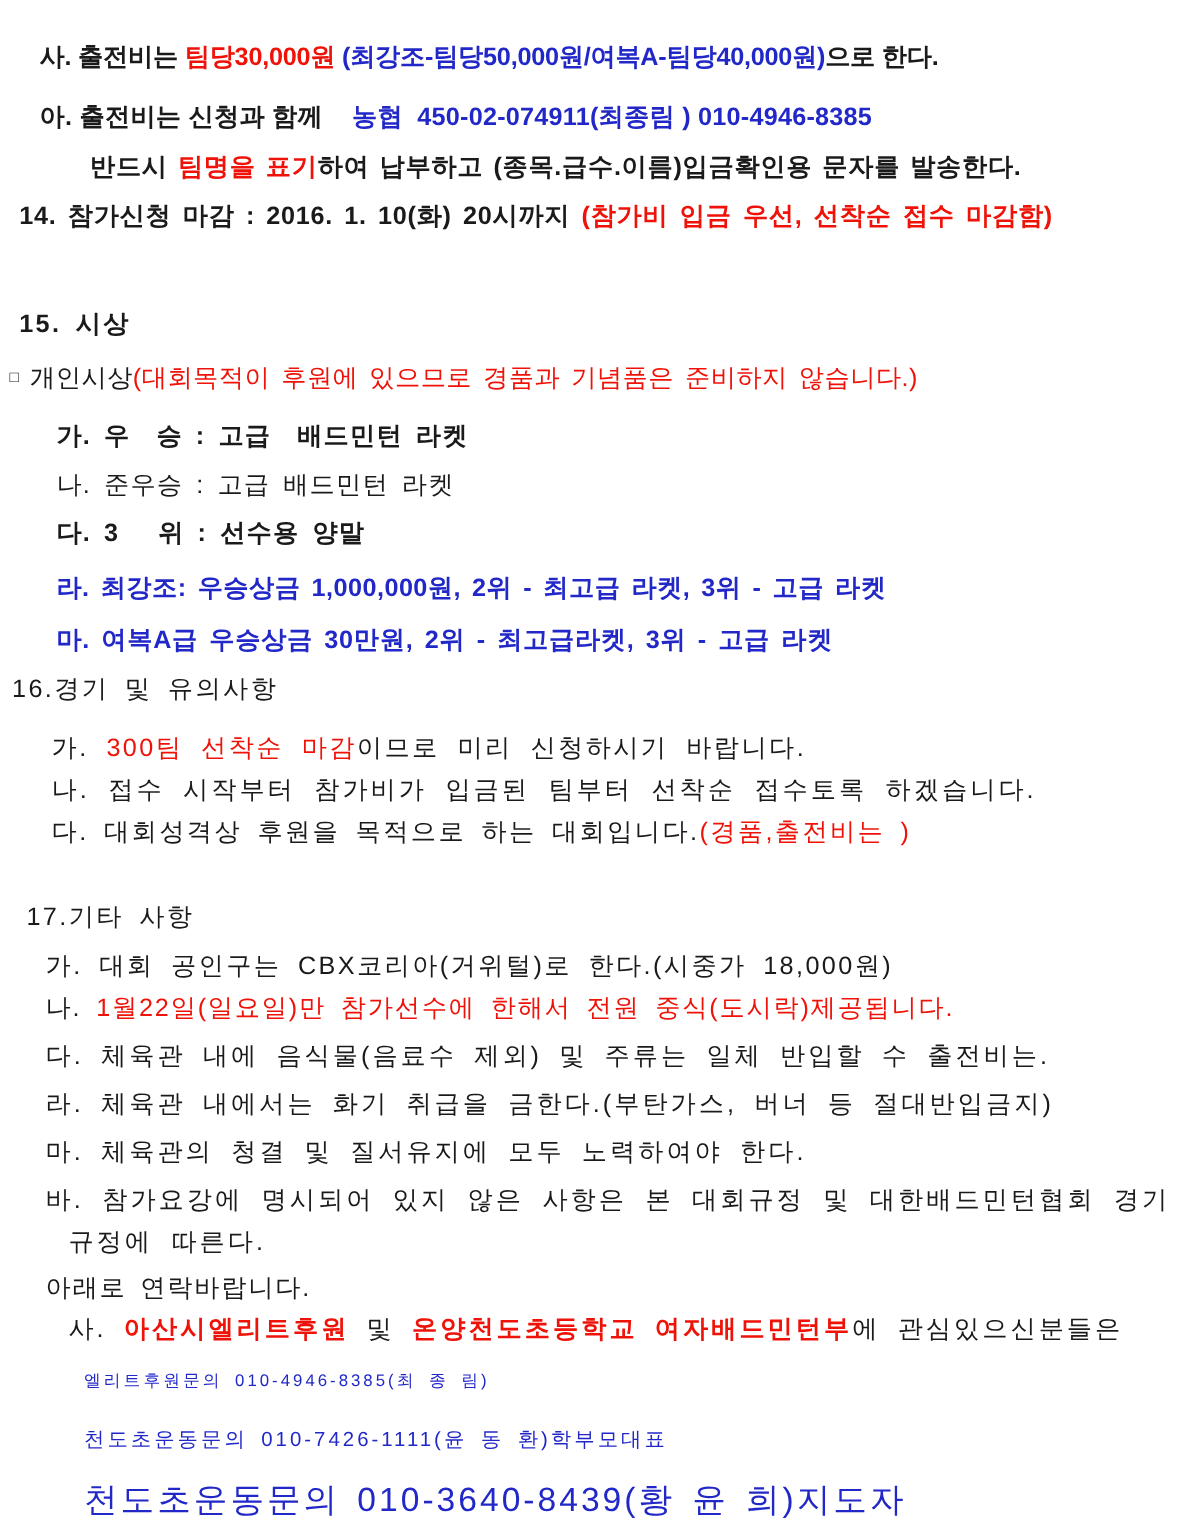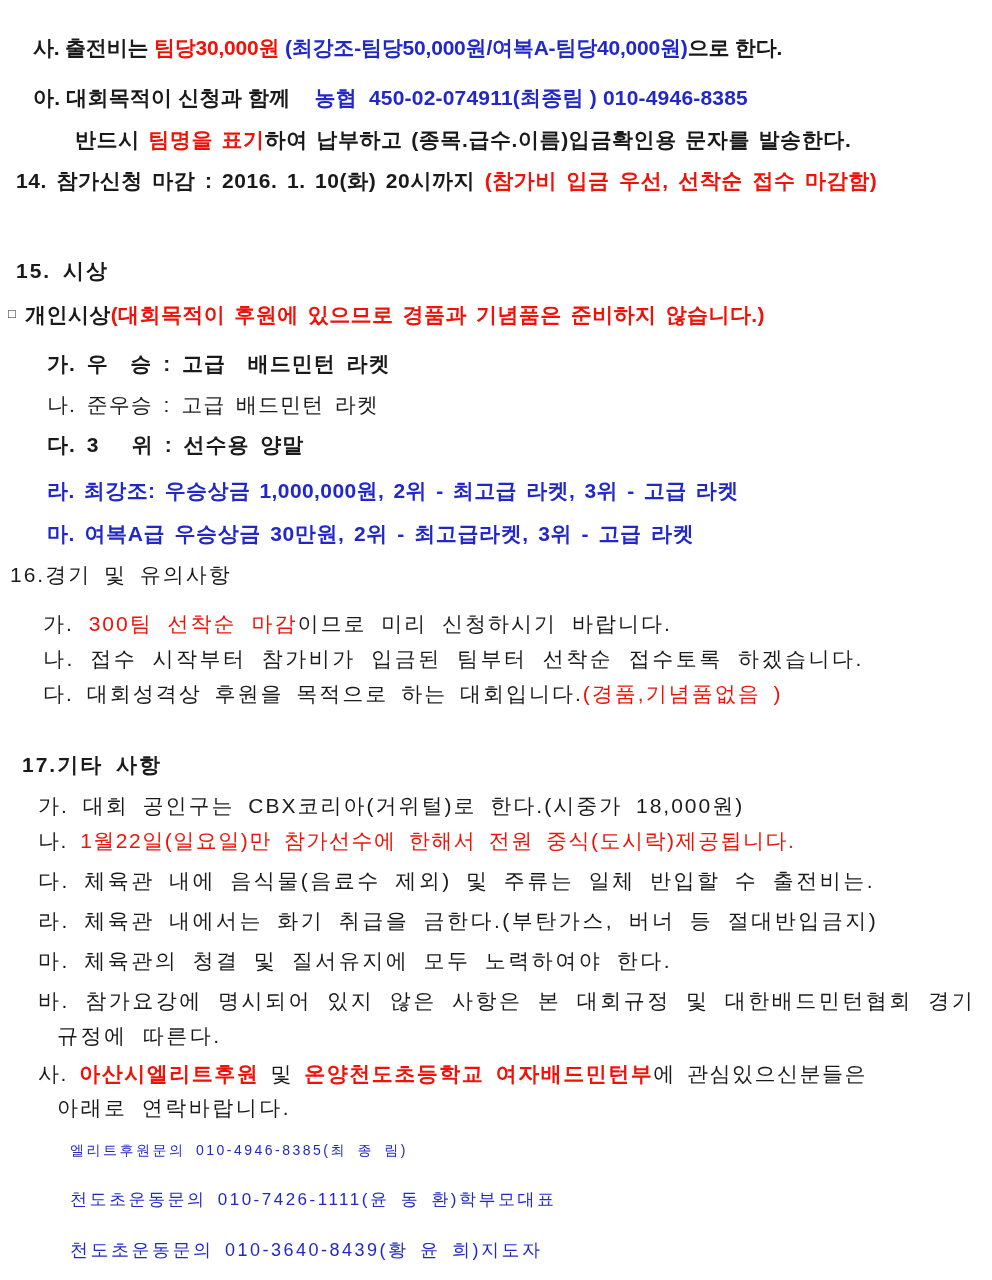--- a/index.html
+++ b/index.html
@@ -17,69 +17,69 @@
   .c-blue{color:var(--blue,#2228c8);}
   .b{font-weight:700;}
   .seg[data-name="square-bullet-icon"]{font-size:13px;vertical-align:4px;letter-spacing:0;}
 
   
   .line:nth-child(1){top:34px;left:33px;font-weight:700;letter-spacing:-0.2px;}
   .line:nth-child(2){top:84px;left:33px;font-weight:700;letter-spacing:0.2px;}
   .line:nth-child(3){top:126px;left:75px;font-weight:700;letter-spacing:0.6px;word-spacing:2px;}
   .line:nth-child(4){top:167px;left:16px;font-weight:700;letter-spacing:0.6px;word-spacing:3px;}
   .line:nth-child(5){top:257px;left:16px;font-weight:700;letter-spacing:2px;word-spacing:4px;}
-  .line:nth-child(6){top:300px;left:8px;font-weight:700;letter-spacing:0.4px;word-spacing:3px;}
+  .line:nth-child(6){top:300px;left:8px;font-weight:400;letter-spacing:0.4px;word-spacing:3px;}
   .line:nth-child(7){top:350px;left:47px;font-weight:700;letter-spacing:1px;word-spacing:4px;}
   .line:nth-child(8){top:391px;left:47px;font-weight:400;letter-spacing:1px;word-spacing:4px;}
   .line:nth-child(9){top:431px;left:47px;font-weight:700;letter-spacing:1px;word-spacing:4px;}
   .line:nth-child(10){top:477px;left:47px;font-weight:700;letter-spacing:0.4px;word-spacing:3px;}
   .line:nth-child(11){top:520px;left:47px;font-weight:700;letter-spacing:0.6px;word-spacing:3px;}
   .line:nth-child(12){top:561px;left:10px;letter-spacing:2px;word-spacing:5px;}
   .line:nth-child(13){top:610px;left:43px;letter-spacing:2px;word-spacing:7px;}
   .line:nth-child(14){top:645px;left:43px;letter-spacing:2.5px;word-spacing:7px;}
   .line:nth-child(15){top:680px;left:43px;letter-spacing:2px;word-spacing:5px;}
-  .line:nth-child(16){top:751px;left:22px;letter-spacing:2px;word-spacing:5px;font-weight:bold;}
+  .line:nth-child(16){top:751px;left:22px;letter-spacing:2px;word-spacing:5px;}
   .line:nth-child(17){top:792px;left:38px;letter-spacing:2px;word-spacing:6px;}
   .line:nth-child(18){top:827px;left:38px;letter-spacing:1.5px;word-spacing:5px;}
   .line:nth-child(19){top:867px;left:38px;letter-spacing:2.5px;word-spacing:6px;}
   .line:nth-child(20){top:907px;left:38px;letter-spacing:2.5px;word-spacing:6px;}
   .line:nth-child(21){top:947px;left:38px;letter-spacing:2.5px;word-spacing:6px;}
   .line:nth-child(22){top:987px;left:38px;letter-spacing:2.5px;word-spacing:7px;}
   .line:nth-child(23){top:1022px;left:57px;letter-spacing:2.5px;word-spacing:7px;}
   .line:nth-child(24){top:1060px;left:38px;letter-spacing:1.5px;word-spacing:4px;}
   .line:nth-child(25){top:1094px;left:57px;letter-spacing:2.5px;word-spacing:6px;}
   .line:nth-child(26){top:1136px;left:70px;font-size:14px;letter-spacing:2.5px;word-spacing:4px;}
   .line:nth-child(27){top:1186px;left:70px;font-size:17px;letter-spacing:2.5px;word-spacing:4px;}
-  .line:nth-child(28){top:1236px;left:70px;font-size:18px;letter-spacing:2.5px;word-spacing:4px;}
+  .line:nth-child(28){top:1236px;left:70px;font-size:28px;letter-spacing:2.5px;word-spacing:4px;}
 </style>
 </head>
 <body>
 
 <div class="page" data-name="document-page">
     <div class="line" data-name="entry-fee-line"><span class="seg c-text" data-name="text-segment">사. 출전비는 </span><span class="seg c-red b" data-name="text-segment">팀당30,000원</span><span class="seg c-blue b" data-name="text-segment"> (최강조-팀당50,000원/여복A-팀당40,000원)</span><span class="seg c-text" data-name="text-segment">으로 한다.</span></div>
-    <div class="line" data-name="bank-account-line"><span class="seg c-text" data-name="text-segment">아. 대회목적이 신청과 함께    </span><span class="seg c-blue b" data-name="text-segment">농협  450-02-074911(최종림 ) 010-4946-8385</span></div>
+    <div class="line" data-name="bank-account-line"><span class="seg c-text" data-name="text-segment">아. 출전비는 신청과 함께    </span><span class="seg c-blue b" data-name="text-segment">농협  450-02-074911(최종림 ) 010-4946-8385</span></div>
     <div class="line" data-name="deposit-note-line"><span class="seg c-text" data-name="text-segment">반드시 </span><span class="seg c-red b" data-name="text-segment">팀명을 표기</span><span class="seg c-text" data-name="text-segment">하여 납부하고 (종목.급수.이름)입금확인용 문자를 발송한다.</span></div>
     <div class="line" data-name="deadline-line"><span class="seg c-text" data-name="text-segment">14. 참가신청 마감 : 2016. 1. 10(화) 20시까지 </span><span class="seg c-red" data-name="text-segment">(참가비 입금 우선, 선착순 접수 마감함)</span></div>
     <div class="line" data-name="awards-heading"><span class="seg c-text" data-name="text-segment">15. 시상</span></div>
     <div class="line" data-name="individual-awards-line"><span class="seg c-text" data-name="square-bullet-icon">□</span><span class="seg c-text" data-name="text-segment"> 개인시상</span><span class="seg c-red" data-name="text-segment">(대회목적이 후원에 있으므로 경품과 기념품은 준비하지 않습니다.)</span></div>
     <div class="line" data-name="award-winner-line"><span class="seg c-text" data-name="text-segment">가. 우  승 : 고급  배드민턴 라켓</span></div>
     <div class="line" data-name="award-runnerup-line"><span class="seg c-text" data-name="text-segment">나. 준우승 : 고급 배드민턴 라켓</span></div>
     <div class="line" data-name="award-third-line"><span class="seg c-text" data-name="text-segment">다. 3   위 : 선수용 양말</span></div>
     <div class="line" data-name="award-top-group-line"><span class="seg c-blue" data-name="text-segment">라. 최강조: 우승상금 1,000,000원, 2위 - 최고급 라켓, 3위 - 고급 라켓</span></div>
     <div class="line" data-name="award-womenA-line"><span class="seg c-blue" data-name="text-segment">마. 여복A급 우승상금 30만원, 2위 - 최고급라켓, 3위 - 고급 라켓</span></div>
     <div class="line" data-name="match-notes-heading"><span class="seg c-text" data-name="text-segment">16.경기 및 유의사항</span></div>
     <div class="line" data-name="note-300teams-line"><span class="seg c-text" data-name="text-segment">가. </span><span class="seg c-red" data-name="text-segment">300팀 선착순 마감</span><span class="seg c-text" data-name="text-segment">이므로 미리 신청하시기 바랍니다.</span></div>
     <div class="line" data-name="note-deposit-order-line"><span class="seg c-text" data-name="text-segment">나. 접수 시작부터 참가비가 입금된 팀부터 선착순 접수토록 하겠습니다.</span></div>
-    <div class="line" data-name="note-purpose-line"><span class="seg c-text" data-name="text-segment">다. 대회성격상 후원을 목적으로 하는 대회입니다.</span><span class="seg c-red" data-name="text-segment">(경품,기념품없음 )</span></div>
+    <div class="line" data-name="note-purpose-line"><span class="seg c-text" data-name="text-segment">다. 대회성격상 후원을 목적으로 하는 대회입니다.</span><span class="seg c-red" data-name="text-segment">(경품,출전비는 )</span></div>
     <div class="line" data-name="etc-heading"><span class="seg c-text" data-name="text-segment">17.기타 사항</span></div>
     <div class="line" data-name="official-shuttlecock-line"><span class="seg c-text" data-name="text-segment">가. 대회 공인구는 CBX코리아(거위털)로 한다.(시중가 18,000원)</span></div>
     <div class="line" data-name="lunch-provided-line"><span class="seg c-text" data-name="text-segment">나. </span><span class="seg c-red" data-name="text-segment">1월22일(일요일)만 참가선수에 한해서 전원 중식(도시락)제공됩니다.</span></div>
     <div class="line" data-name="no-food-line"><span class="seg c-text" data-name="text-segment">다. 체육관 내에 음식물(음료수 제외) 및 주류는 일체 반입할 수 출전비는.</span></div>
     <div class="line" data-name="no-fire-line"><span class="seg c-text" data-name="text-segment">라. 체육관 내에서는 화기 취급을 금한다.(부탄가스, 버너 등 절대반입금지)</span></div>
     <div class="line" data-name="cleanliness-line"><span class="seg c-text" data-name="text-segment">마. 체육관의 청결 및 질서유지에 모두 노력하여야 한다.</span></div>
     <div class="line" data-name="rules-line"><span class="seg c-text" data-name="text-segment">바. 참가요강에 명시되어 있지 않은 사항은 본 대회규정 및 대한배드민턴협회 경기</span></div>
     <div class="line" data-name="rules-line-continued"><span class="seg c-text" data-name="text-segment">규정에 따른다.</span></div>
+    <div class="line" data-name="contact-below-line"><span class="seg c-text" data-name="text-segment">아래로 연락바랍니다.</span></div>
     <div class="line" data-name="sponsor-interest-line"><span class="seg c-text" data-name="text-segment">사. </span><span class="seg c-red b" data-name="text-segment">아산시엘리트후원</span><span class="seg c-text" data-name="text-segment"> 및 </span><span class="seg c-red b" data-name="text-segment">온양천도초등학교 여자배드민턴부</span><span class="seg c-text" data-name="text-segment">에 관심있으신분들은</span></div>
-    <div class="line" data-name="contact-below-line"><span class="seg c-text" data-name="text-segment">아래로 연락바랍니다.</span></div>
     <div class="line" data-name="contact-elite-line"><span class="seg c-blue" data-name="text-segment">엘리트후원문의 010-4946-8385(최 종 림)</span></div>
     <div class="line" data-name="contact-cheondo-parent-line"><span class="seg c-blue" data-name="text-segment">천도초운동문의 010-7426-1111(윤 동 환)학부모대표</span></div>
     <div class="line" data-name="contact-cheondo-coach-line"><span class="seg c-blue" data-name="text-segment">천도초운동문의 010-3640-8439(황 윤 희)지도자</span></div>
   </div>
 
 </body></html>

